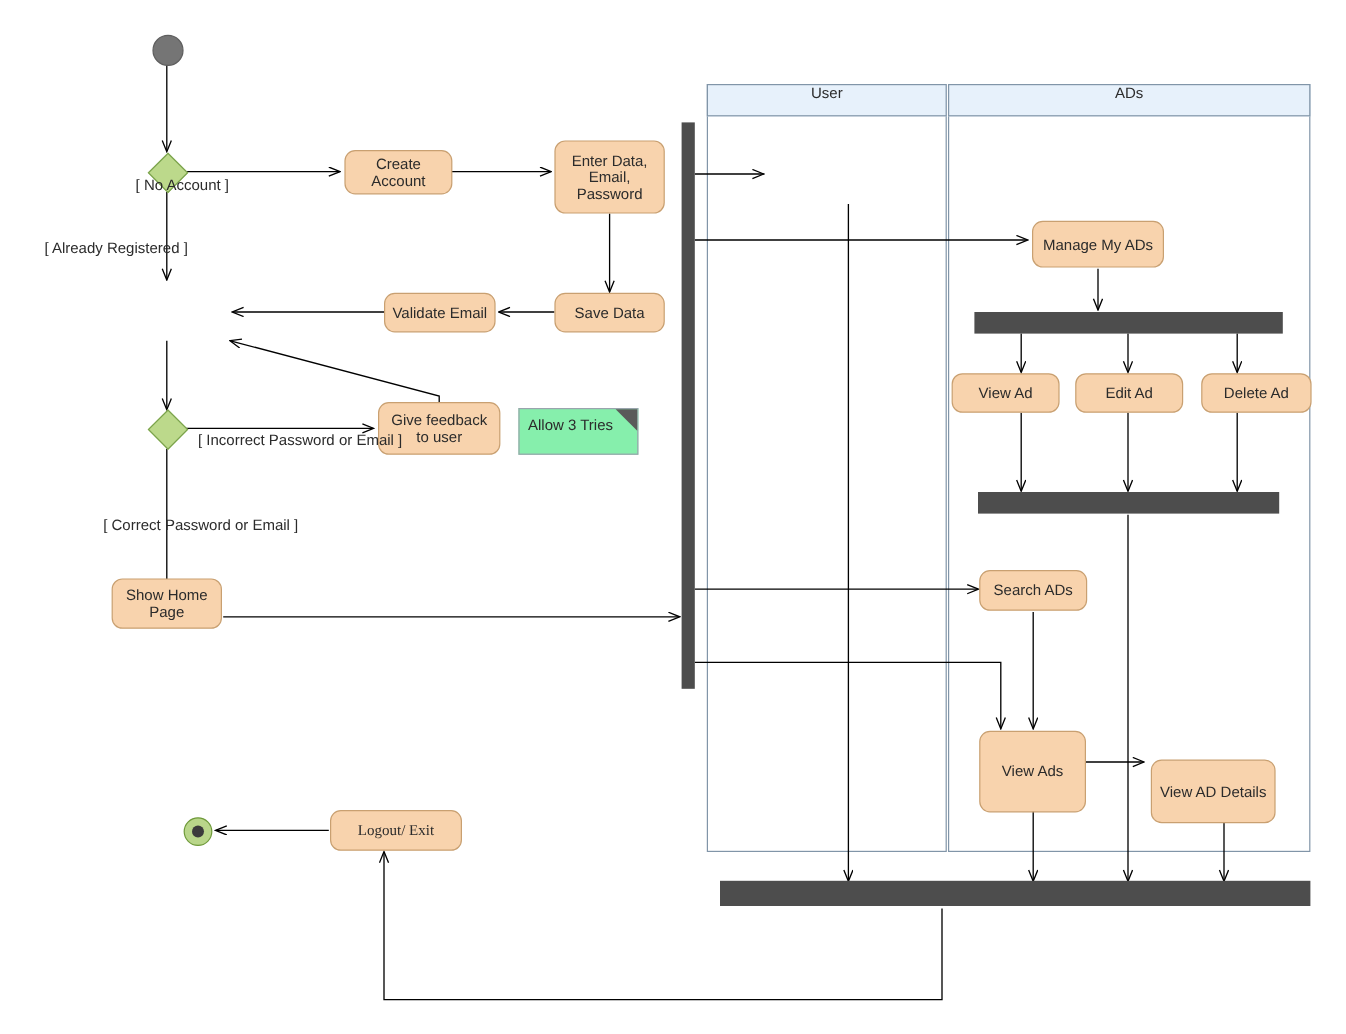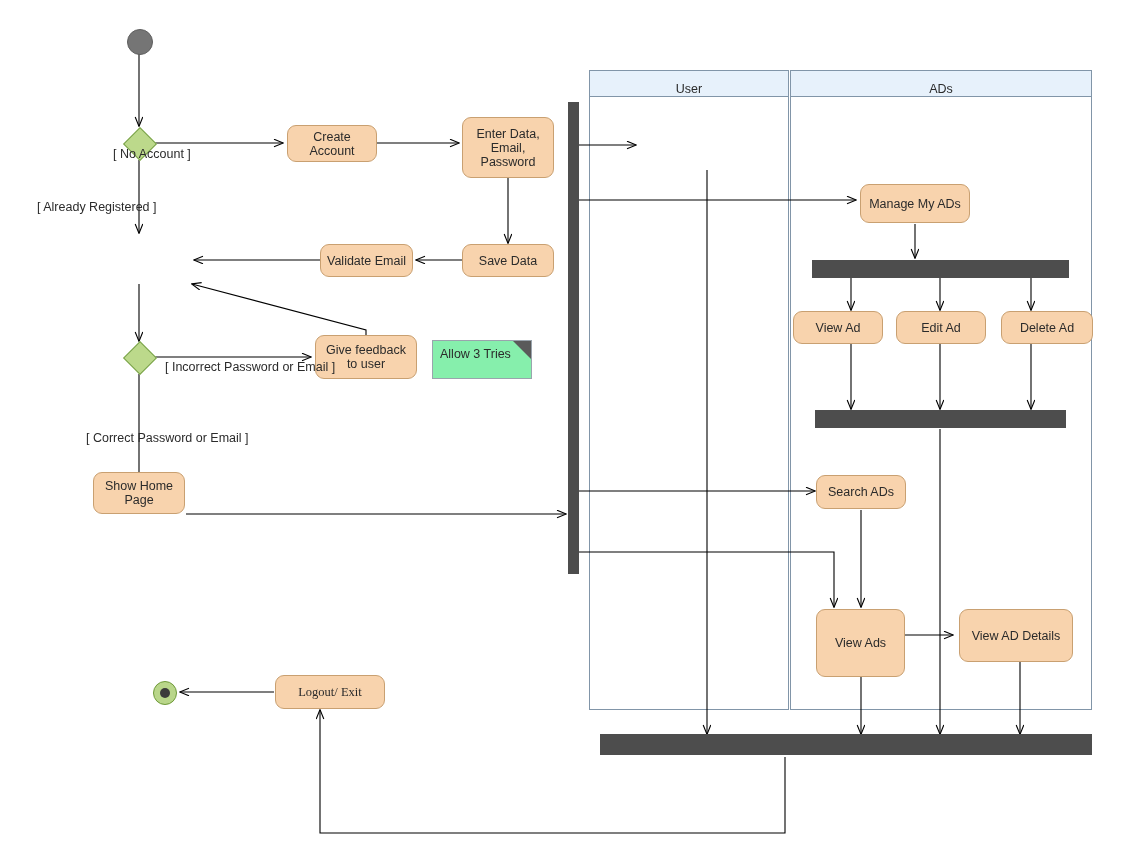--- a/index.html
+++ b/index.html
@@ -7,21 +7,21 @@
        font-family:"Liberation Sans","DejaVu Sans",sans-serif;color:#2b2b2b;}
   #canvas{position:absolute;left:0;top:0;width:1122px;height:862px;}
   svg.layer{position:absolute;left:0;top:0;width:1122px;height:862px;pointer-events:none;}
 
   .node{position:absolute;box-sizing:border-box;
         background:#f8d3ad;border:1px solid #c9a071;border-radius:9px;
         display:flex;align-items:center;justify-content:center;text-align:center;
         font-size:12.5px;line-height:14px;color:#2b2b2b;padding:2px 4px;}
   .lane{position:absolute;box-sizing:border-box;border:1px solid #8195a8;background:transparent;}
   .lane-head{position:absolute;box-sizing:border-box;border:1px solid #8195a8;
-             background:#e7f1fb;display:flex;align-items:flex-end;justify-content:center;
+             background:#e7f1fb;display:flex;align-items:flex-start;justify-content:center;
              font-size:12.5px;color:#2b2b2b;}
   .barh{position:absolute;background:#4d4d4d;}
   .barv{position:absolute;background:#4d4d4d;}
   .note{position:absolute;box-sizing:border-box;background:#86efac;border:1px solid #9aa4ad;
         font-size:12.5px;line-height:14px;padding:6px 7px 4px 7px;color:#2b2b2b;}
   .note .fold{position:absolute;right:0;top:0;width:0;height:0;
         border-left:18px solid transparent;border-top:18px solid #5a5a5a;}
   .glabel{position:absolute;font-size:12.5px;color:#2b2b2b;white-space:nowrap;}
   .startnode{position:absolute;width:24px;height:24px;border-radius:50%;
         background:#757575;border:1px solid #5e5e5e;}
@@ -140,21 +140,21 @@
 
   <div class="node" style="left:320px;top:244px;width:93px;height:33px;">
     <span>Validate Email</span>
   </div>
 
 
   <div class="node" style="left:315px;top:335px;width:102px;height:44px;">
     <span>Give feedback to user</span>
   </div>
 
-  <div class="node" style="left:93px;top:472px;width:92px;height:42px;">
+  <div class="node" style="left:93px;top:482px;width:92px;height:42px;">
     <span>Show Home Page</span>
   </div>
 
   <div class="node" style="left:275px;top:675px;width:110px;height:34px;font-family:Liberation Serif, serif;">
     <span>Logout/ Exit</span>
   </div>
 
 
   <div class="node" style="left:860px;top:184px;width:110px;height:39px;">
     <span>Manage My ADs</span>
@@ -173,21 +173,21 @@
   </div>
 
   <div class="node" style="left:816px;top:475px;width:90px;height:34px;">
     <span>Search ADs</span>
   </div>
 
   <div class="node" style="left:816px;top:609px;width:89px;height:68px;">
     <span>View Ads</span>
   </div>
 
-  <div class="node" style="left:959px;top:609px;width:114px;height:53px;">
+  <div class="node" style="left:959px;top:633px;width:104px;height:53px;">
     <span>View AD Details</span>
   </div>
 
   <div class="note" style="left:432px;top:340px;width:100px;height:39px;">
     <span class="fold"></span>
     <span>Allow 3 Tries</span>
   </div>
 
   <div class="glabel" style="left:113px;top:147px;">
     <span>[ No Account ]</span>

